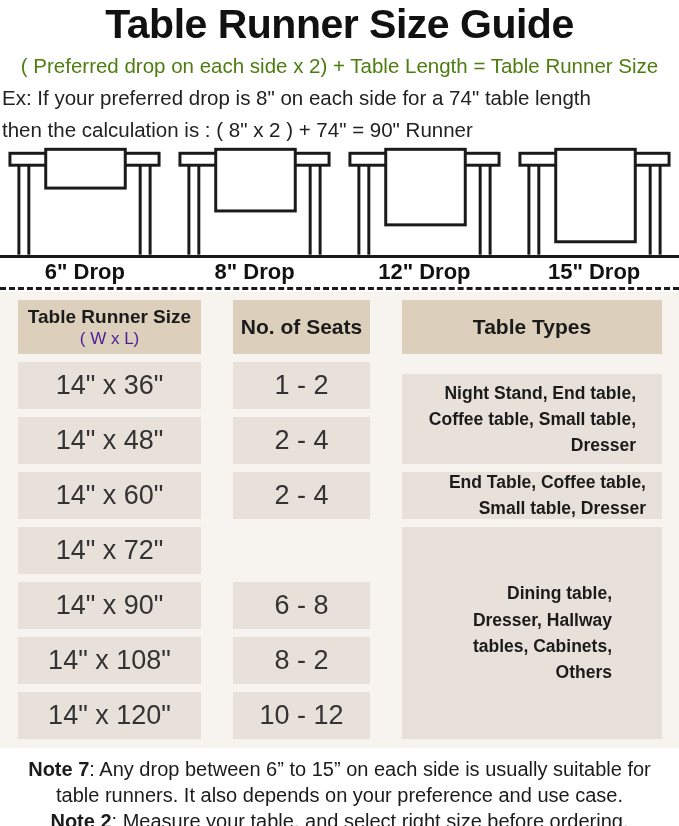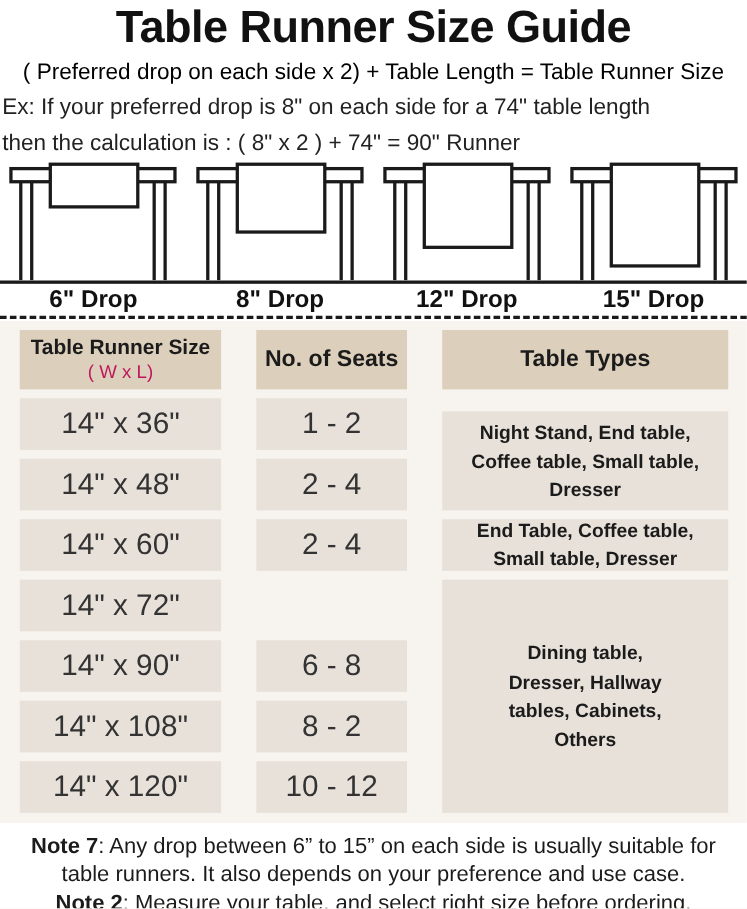--- a/index.html
+++ b/index.html
@@ -12,21 +12,21 @@
   *{box-sizing:border-box;}
   body{margin:0;background:#fff;}
   .page{
     width:679px;height:826px;overflow:hidden;background:#fff;
     font-family:"Liberation Sans","DejaVu Sans",sans-serif;color:var(--text);
   }
   .title{
     margin:0;padding-top:2px;text-align:center;
     font-size:41px;font-weight:700;letter-spacing:-0.5px;line-height:1.12;color:#111;
   }
-  .formula{margin:6px 2px 0;text-align:center;font-size:20.5px;line-height:24px;color:#000000;}
+  .formula{margin:6px 2px 0;text-align:center;font-size:20.5px;line-height:24px;color:#4d7c0f;}
   .example{margin:8px 2px 0;font-size:20.5px;line-height:24px;color:#222;}
 
   .illustrations{margin-top:5px;height:108px;display:flex;justify-content:space-between;}
   .illustrations svg{display:block;}
 
   .solid-line{border-top:3px solid var(--line);}
   .drop-labels{display:flex;height:29px;align-items:center;}
   .drop-label{flex:1;text-align:center;font-weight:700;font-size:22px;color:#111;}
   .dashed-line{border-top:3px dashed var(--line);}
 
@@ -34,31 +34,31 @@
     margin-top:2px;background:var(--section-bg);
     padding:8px 0 9px 18px;
     display:grid;
     grid-template-columns:183px 32px 137px 32px 260px;
     grid-template-rows:54px repeat(7,47px);
     row-gap:8px;
   }
   .cell{
     background:var(--data-cell);
     display:flex;align-items:center;justify-content:center;
-    flex-direction:column;text-align:center;
+    flex-direction:column;text-align:right;
   }
   .hdr{background:var(--header-cell);}
   .c1{grid-column:1;}
   .c2{grid-column:3;}
   .c3{grid-column:5;}
   .hr{grid-row:1;}
   .r1{grid-row:2;}.r2{grid-row:3;}.r3{grid-row:4;}.r4{grid-row:5;}
   .r5{grid-row:6;}.r6{grid-row:7;}.r7{grid-row:8;}
   .hdr-line1{font-weight:700;font-size:19px;line-height:1.25;color:#1b1b1b;}
-  .hdr-line2{font-size:17px;line-height:1.2;color:#be185d;}
+  .hdr-line2{font-size:17px;line-height:1.2;color:#4c1d95;}
   .hdr-big{font-weight:700;font-size:21px;color:#1b1b1b;}
   .size-val,.seats-val{font-size:27px;font-weight:400;color:#333;}
   .types{font-weight:700;font-size:17.5px;line-height:1.5;color:#1b1b1b;}
   .tg-a{grid-column:5;grid-row:2 / span 2;padding:0 26px;margin-top:12px;}
   .tg-b{grid-column:5;grid-row:4;padding:0 16px;}
   .tg-c{grid-column:5;grid-row:5 / span 4;padding:17px 50px;}
 
   .notes{margin-top:8px;text-align:center;font-size:20px;line-height:26px;color:#1b1b1b;}
   .note{margin:0;}
   .note b{font-weight:700;}

